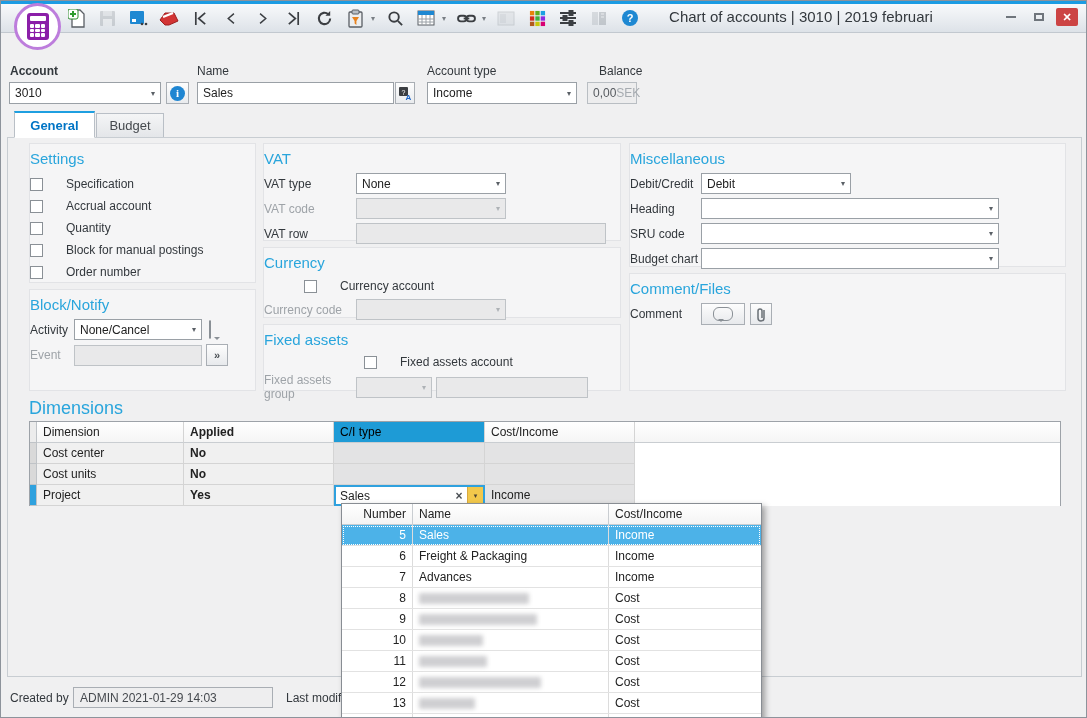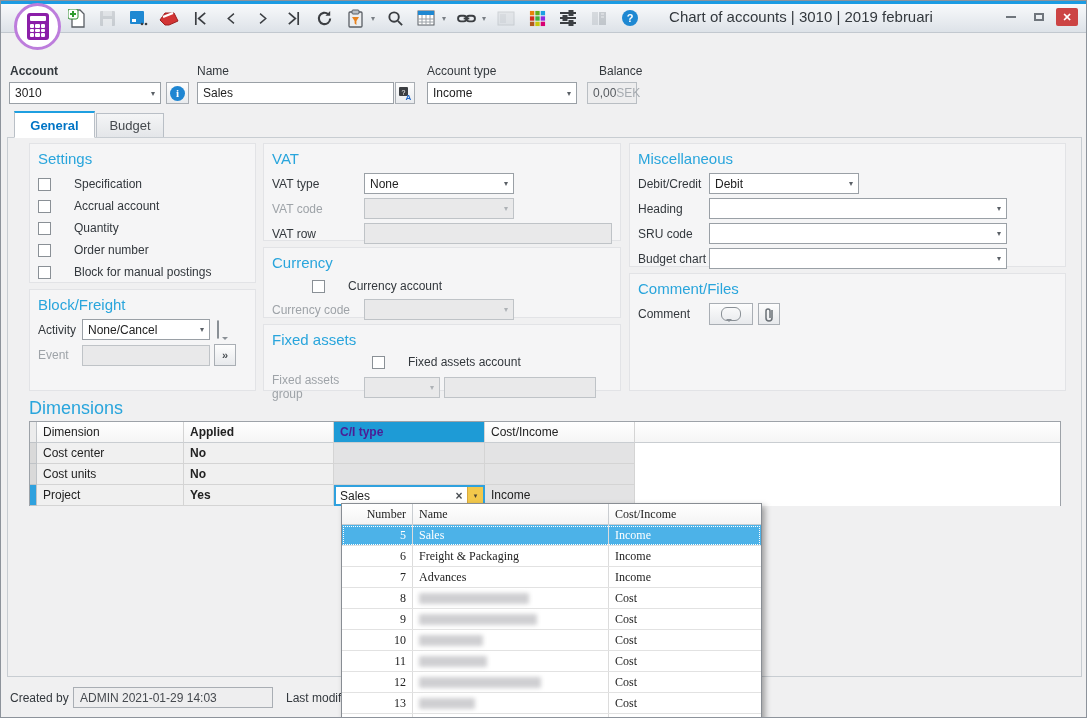--- a/index.html
+++ b/index.html
@@ -46,21 +46,21 @@
   
   .tab { position:absolute; top:110px; height:27px; font-size:13px; display:flex;
     align-items:center; justify-content:center; border:1px solid #b9bfc6; }
   .tab.active { background:#fff; border-top:2px solid #1e9fe0; border-bottom:1px solid #fff;
     color:#0074c5; font-weight:bold; z-index:2; }
   .tab.idle { background:linear-gradient(#f4f5f6,#e4e6e9); color:#45494e; }
 
   
   .panel { position:absolute; left:6px; top:136px; width:1075px; height:540px;
     background:#f0f0f1; border:1px solid #c8cdd2; }
-  .gbox { position:absolute; background:#f5f5f6; border:1px solid #e2e3e6; padding:6px 8px; }
+  .gbox { position:absolute; background:#f5f5f6; border:1px solid #e2e3e6; padding:6px 0; }
   .gtitle { font-size:15px; font-weight:normal; color:#29a5dc; margin-bottom:6px; }
   .cbrow { display:flex; align-items:center; gap:23px; height:22px; font-size:12px; color:#33383d; }
   .cbox { width:13px; height:13px; background:#fff; border:1px solid #8a9096; }
   .frow { display:flex; align-items:center; margin-bottom:4px; }
   .flabel { font-size:12px; color:#33383d; flex:none; }
   .flabel.dim { color:#9ea3a8; }
   .ifld { height:21px; background:#fff; border:1px solid #9aa0a6; font-size:12px; color:#222;
     display:flex; align-items:center; padding:0 5px; }
   .ifld .cbtn { margin-left:auto; color:#5a6066; font-size:8px; }
   .ifld.dis { background:#e9e9ea; border-color:#bfc3c7; }
@@ -69,40 +69,40 @@
     display:flex; align-items:center; justify-content:center; font-size:11px; color:#4a4f54; }
 
   
   .dimtitle { position:absolute; left:28px; top:397px; font-size:18px; color:#29a5dc; }
   .grid { position:absolute; left:28px; top:420px; width:1032px; height:85px;
     border:1px solid #9da2a8; background:#fff; font-size:12px; }
   .grow { display:flex; height:21px; }
   .gc { border-right:1px solid #d4d4d4; border-bottom:1px solid #d4d4d4; padding:0 6px;
     display:flex; align-items:center; color:#222; }
   .ghead .gc { background:linear-gradient(#ffffff,#f5f5f5); border-bottom:1px solid #c9cdd1; }
-  .ghead .gc.selcol { background:#1e9bd6; color:#4c1d95;font-weight:bold; }
+  .ghead .gc.selcol { background:#1e9bd6; color:#000000; }
   .ind { width:7px; flex:none; background:#d9d9d9; border-right:1px solid #bfc3c7; border-bottom:1px solid #bfc3c7; }
   .ind.cur { background:#2fa1de; }
   .c-dim { width:147px; flex:none; } .c-app { width:150px; flex:none;font-weight:bold; }
   .c-ci { width:151px; flex:none; } .c-inc { width:150px; flex:none; }
   .c-fill { flex:1; border-right:none; background:#fff; border-bottom:none; }
   .cell-lt { background:#f0f0f0; } .cell-dis { background:#e3e3e4; }
   .editor { width:151px; flex:none; display:flex; align-items:center; border:2px solid #2fa1de;
     background:#fff; padding:0; }
   .editor .etext { flex:1; padding:0 4px; font-size:12px; color:#222; }
   .editor .eclear { width:16px; color:#4a4f54; font-size:12px; font-weight:bold; text-align:center; }
   .editor .edrop { width:16px; height:100%; background:#f2c84b; border-left:1px solid #d9a93f;
     display:flex; align-items:center; justify-content:center; font-size:7px; color:#4a4232; }
 
   
   .popup { position:absolute; left:340px; top:502px; width:421px; height:230px; z-index:50;
     background:#fff; border:1px solid #888d93; box-shadow:3px 3px 6px rgba(0,0,0,.35); font-size:12px; }
   .prow, .phead { display:flex; height:21px; }
   .phead { background:linear-gradient(#ffffff,#f4f4f4); border-bottom:1px solid #c9cdd1; }
-  .pc { display:flex; align-items:center; padding:0 6px; color:#222; border-right:1px solid #dcdcdc;font-family:Liberation Serif, serif; }
+  .pc { display:flex; align-items:center; padding:0 6px; color:#222; border-right:1px solid #dcdcdc; }
   .phead .pc { border-right:1px solid #c9cdd1; }
   .pc.n { width:71px; justify-content:flex-end; }
   .pc.nm { width:196px; }
   .pc.ci { flex:1; border-right:none; }
   .prow { border-bottom:1px solid #e2e2e2; }
   .prow.sel { background:#4cb2e8; outline:1px dotted #fff; outline-offset:-2px; }
   .prow.sel .pc { color:#fff; }
   .redact { display:inline-block; height:11px; background:#cfcfd2; filter:blur(2px); border-radius:1px; }
 
   
@@ -322,30 +322,30 @@
     <div class="cbrow">
         <span class="cbox"></span>
         <span>Accrual account</span>
       </div>
     <div class="cbrow">
         <span class="cbox"></span>
         <span>Quantity</span>
       </div>
     <div class="cbrow">
         <span class="cbox"></span>
-        <span>Order number</span>
+        <span>Block for manual postings</span>
       </div>
     <div class="cbrow">
         <span class="cbox"></span>
-        <span>Block for manual postings</span>
+        <span>Order number</span>
       </div>
   </div>
 
   <div class="gbox" style="left:28px; top:288px; width:227px; height:102px">
-    <div class="gtitle">Block/Freight</div>
+    <div class="gtitle">Block/Notify</div>
     <div class="frow">
       <span class="flabel" style="width:44px">Activity</span>
       <div class="ifld" style="width:128px">
         <span>None/Cancel</span>
         <span class="cbtn">▾</span>
       </div>
       <span style="margin-left:7px"><span class="bubble"></span></span>
     </div>
     <div class="frow">
       <span class="flabel dim" style="width:44px">Event</span>

